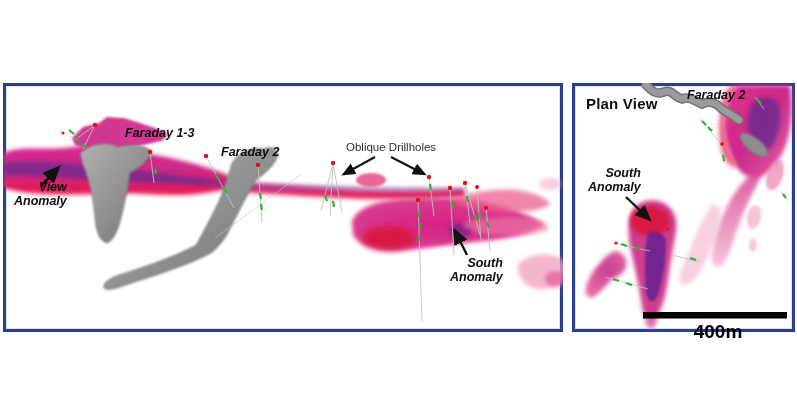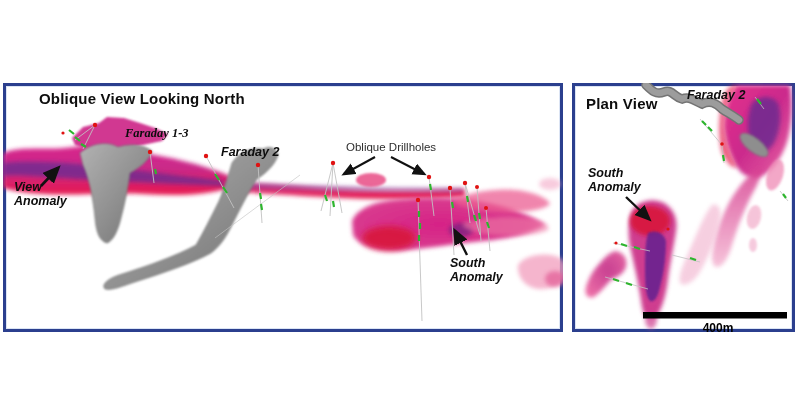--- a/index.html
+++ b/index.html
@@ -5,23 +5,23 @@
   html,body{margin:0;padding:0;background:#ffffff;}
   .stage{position:relative;width:797px;height:419px;background:#ffffff;overflow:hidden;
          font-family:"Liberation Sans", sans-serif;}
   .panel{position:absolute;border:3px solid #2b3f8e;background:#ffffff;box-sizing:border-box;
          box-shadow:inset 0 0 0 1px rgba(190,205,235,.55);}
   .panel-left{left:3px;top:83px;width:560px;height:249px;}
   .panel-right{left:572px;top:83px;width:223px;height:249px;}
   .art{position:absolute;left:-3px;top:-3px;}
   .lbl{position:absolute;color:#0d0d0d;white-space:nowrap;line-height:1.12;}
   .title{font-weight:bold;font-size:15px;letter-spacing:.2px;}
-  .ital{font-weight:bold;font-style:italic;font-size:12.5px;}
+  .ital{font-weight:bold;font-style:italic;font-size:12.5px;text-align:right;}
   .plain{font-weight:normal;font-size:11.5px;color:#2d2d2d;}
-  .scale-label{position:absolute;font-weight:bold;font-size:12px;text-align:center;color:#000;}
+  .scale-label{position:absolute;font-weight:bold;font-size:19px;text-align:center;color:#000;}
   .lbl span{display:block;}
 </style>
 </head>
 <body>
 
 <div class="stage">
 
   <div class="panel panel-left">
 
     <svg class="art" width="560" height="249" viewBox="0 0 560 249">
@@ -142,23 +142,22 @@
       </g>
 
       <g stroke="#111" fill="none">
         <path d="M38,103 L55,85" stroke-width="2.6" marker-end="url(#ah)"></path>
         <path d="M372,74 L341,91" stroke-width="2" marker-end="url(#ah)"></path>
         <path d="M388,74 L421,91" stroke-width="2" marker-end="url(#ah)"></path>
         <path d="M464,172 L452,148" stroke-width="2.4" marker-end="url(#ah)"></path>
       </g>
     </svg>
 
-    <div class="lbl title" style="left:33px;top:5px;">Oblique View Looking North</div>
-
-    <div class="lbl ital" style="left:119px;top:40px;font-family:Liberation Serif, serif;">Faraday 1-3</div>
+
+    <div class="lbl ital" style="left:119px;top:40px;">Faraday 1-3</div>
 
     <div class="lbl ital" style="left:215px;top:59px;">Faraday 2</div>
 
     <div class="lbl plain" style="left:340px;top:55px;">Oblique Drillholes</div>
 
     <div class="lbl ital" style="left:8px;top:94px;">
       <span>View</span>
       <span>Anomaly</span>
     </div>
 

